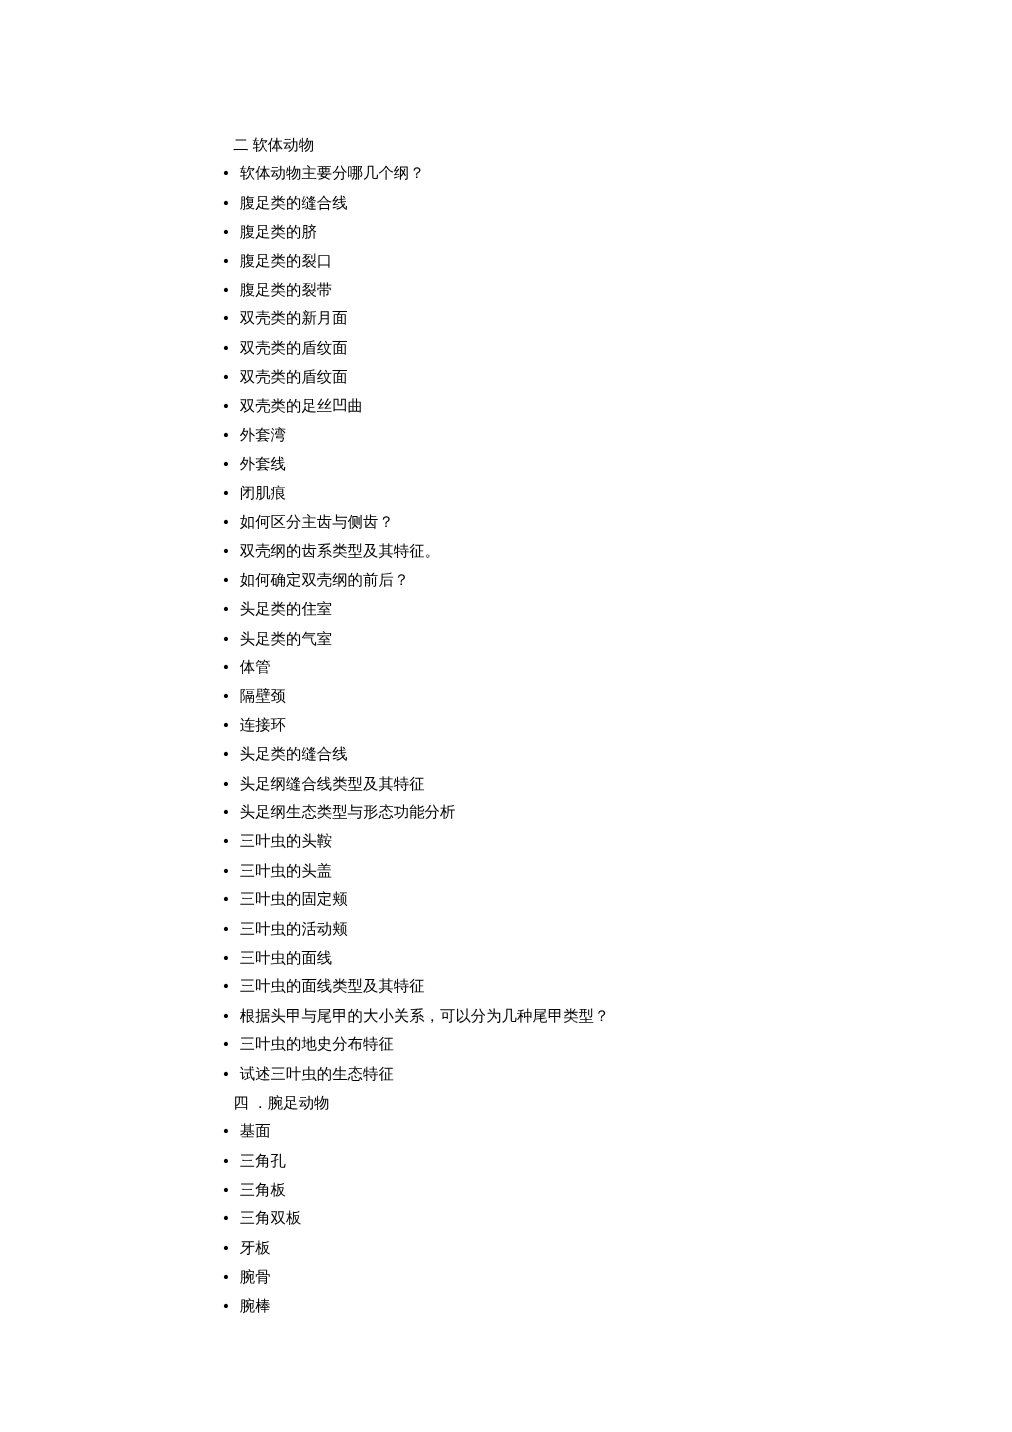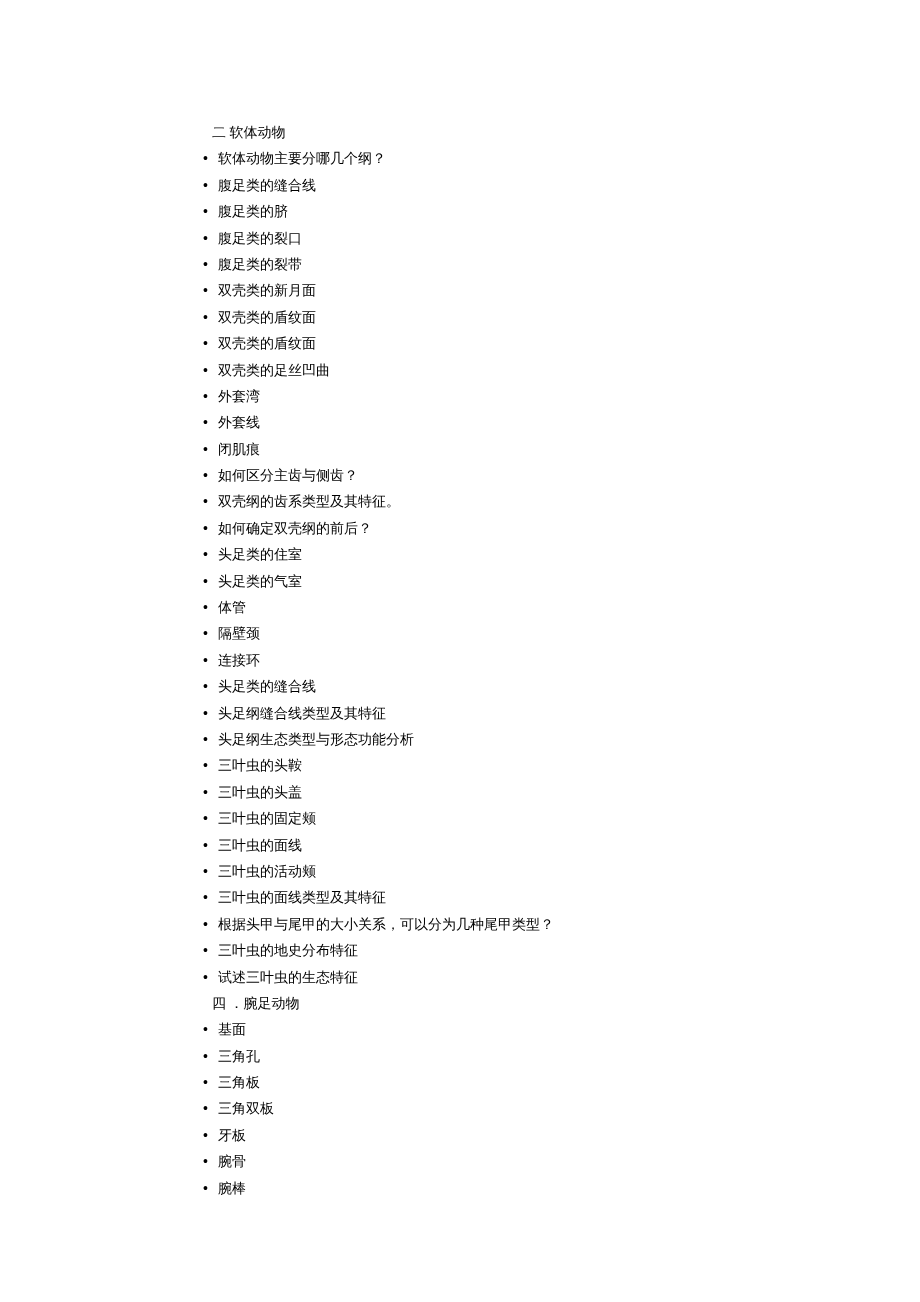--- a/index.html
+++ b/index.html
@@ -63,22 +63,22 @@
   <div class="bullet-item"><span>体管</span></div>
   <div class="bullet-item"><span>隔壁颈</span></div>
   <div class="bullet-item"><span>连接环</span></div>
   <div class="bullet-item"><span>头足类的缝合线</span></div>
   <div class="bullet-item"><span>头足纲缝合线类型及其特征</span></div>
   <div class="bullet-item"><span>头足纲生态类型与形态功能分析</span></div>
 
   <div class="bullet-item"><span>三叶虫的头鞍</span></div>
   <div class="bullet-item"><span>三叶虫的头盖</span></div>
   <div class="bullet-item"><span>三叶虫的固定颊</span></div>
+  <div class="bullet-item"><span>三叶虫的活动颊</span></div>
   <div class="bullet-item"><span>三叶虫的面线</span></div>
-  <div class="bullet-item"><span>三叶虫的活动颊</span></div>
   <div class="bullet-item"><span>三叶虫的面线类型及其特征</span></div>
   <div class="bullet-item"><span>根据头甲与尾甲的大小关系，可以分为几种尾甲类型？</span></div>
   <div class="bullet-item"><span>三叶虫的地史分布特征</span></div>
   <div class="bullet-item"><span>试述三叶虫的生态特征</span></div>
 
   <div class="heading">四 ．腕足动物</div>
   <div class="bullet-item"><span>基面</span></div>
   <div class="bullet-item"><span>三角孔</span></div>
   <div class="bullet-item"><span>三角板</span></div>
   <div class="bullet-item"><span>三角双板</span></div>

